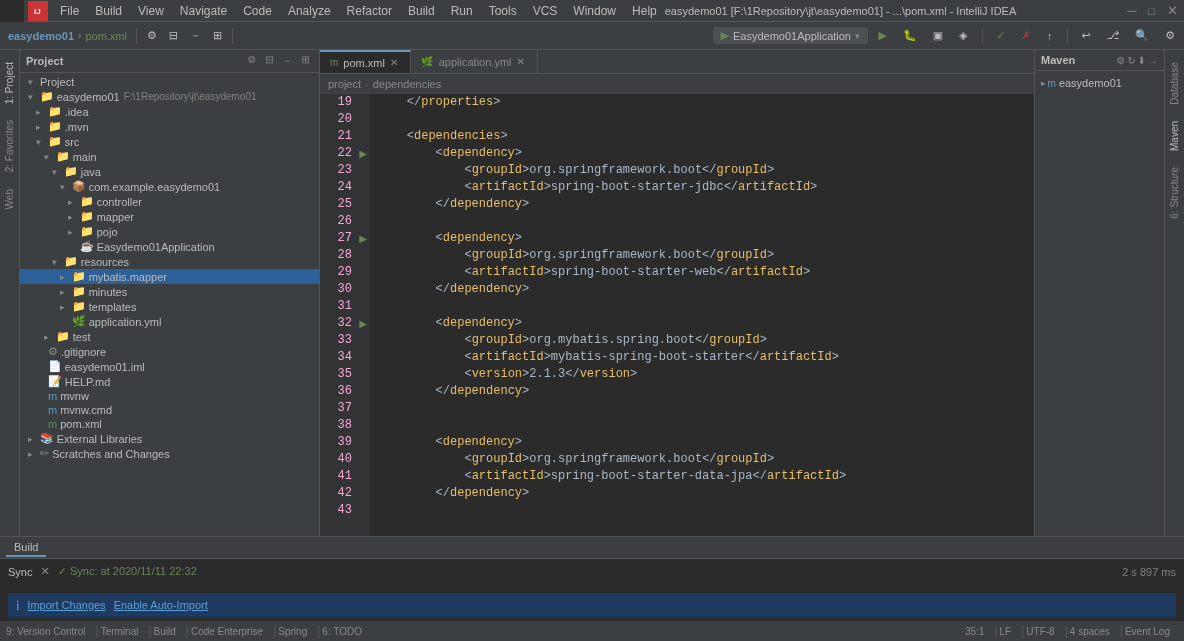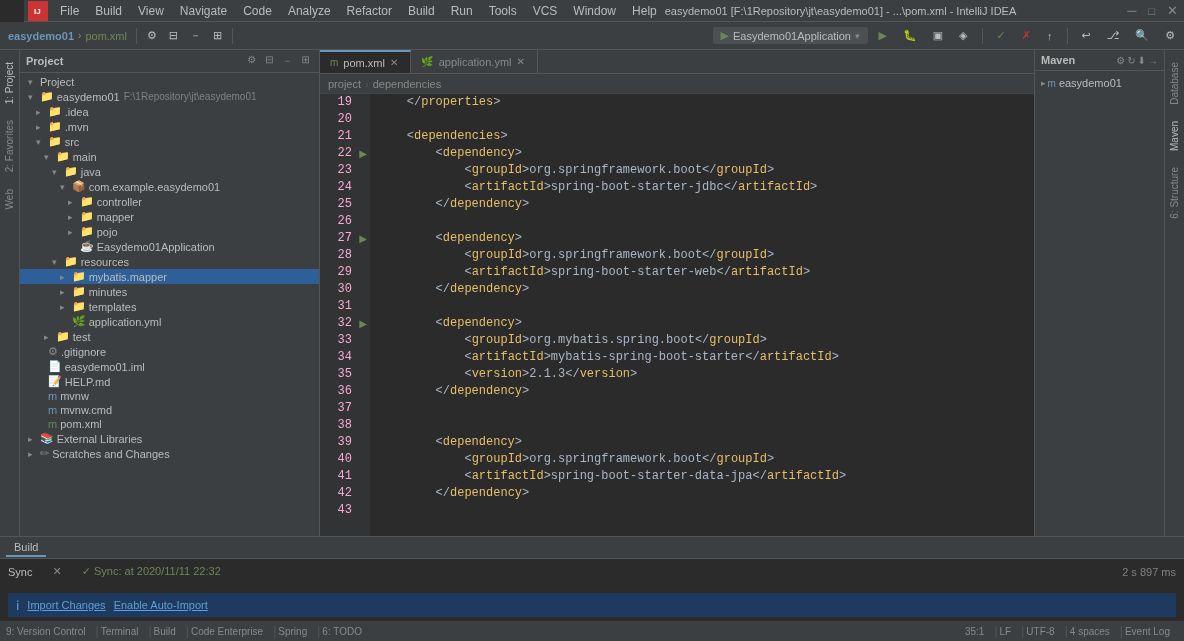--- a/index.html
+++ b/index.html
@@ -472,21 +472,21 @@
       <div class="vert-label active">Maven</div>
       <div class="vert-label">6: Structure</div>
     </div>
   </div>
 
   <div id="bottom-panels" style="height:85px;">
     <div id="bottom-tabs">
       <span class="bottom-tab active">Build</span>
     </div>
     <div id="bottom-content" style="display:flex;flex-direction:column;justify-content:space-between;height:calc(100% - 22px);">
-      <div style="display:flex;align-items:center;gap:20px;padding:2px 0;">
+      <div style="display:flex;align-items:center;gap:8px;padding:2px 0;">
         <span style="color:#bbbbbb;font-size:11px;">Sync</span>
         <span style="color:#888;font-size:11px;cursor:pointer;">✕</span>
         <span style="color:#6a8759;font-size:11px;">✓ Sync: at 2020/11/11 22:32</span>
         <span style="color:#808080;font-size:11px;margin-left:auto;">2 s 897 ms</span>
       </div>
 
       <div id="notification-bar">
         <span id="notification-icon">ℹ</span>
         <span class="notif-btn">Import Changes</span>
         <span class="notif-btn">Enable Auto-Import</span>

